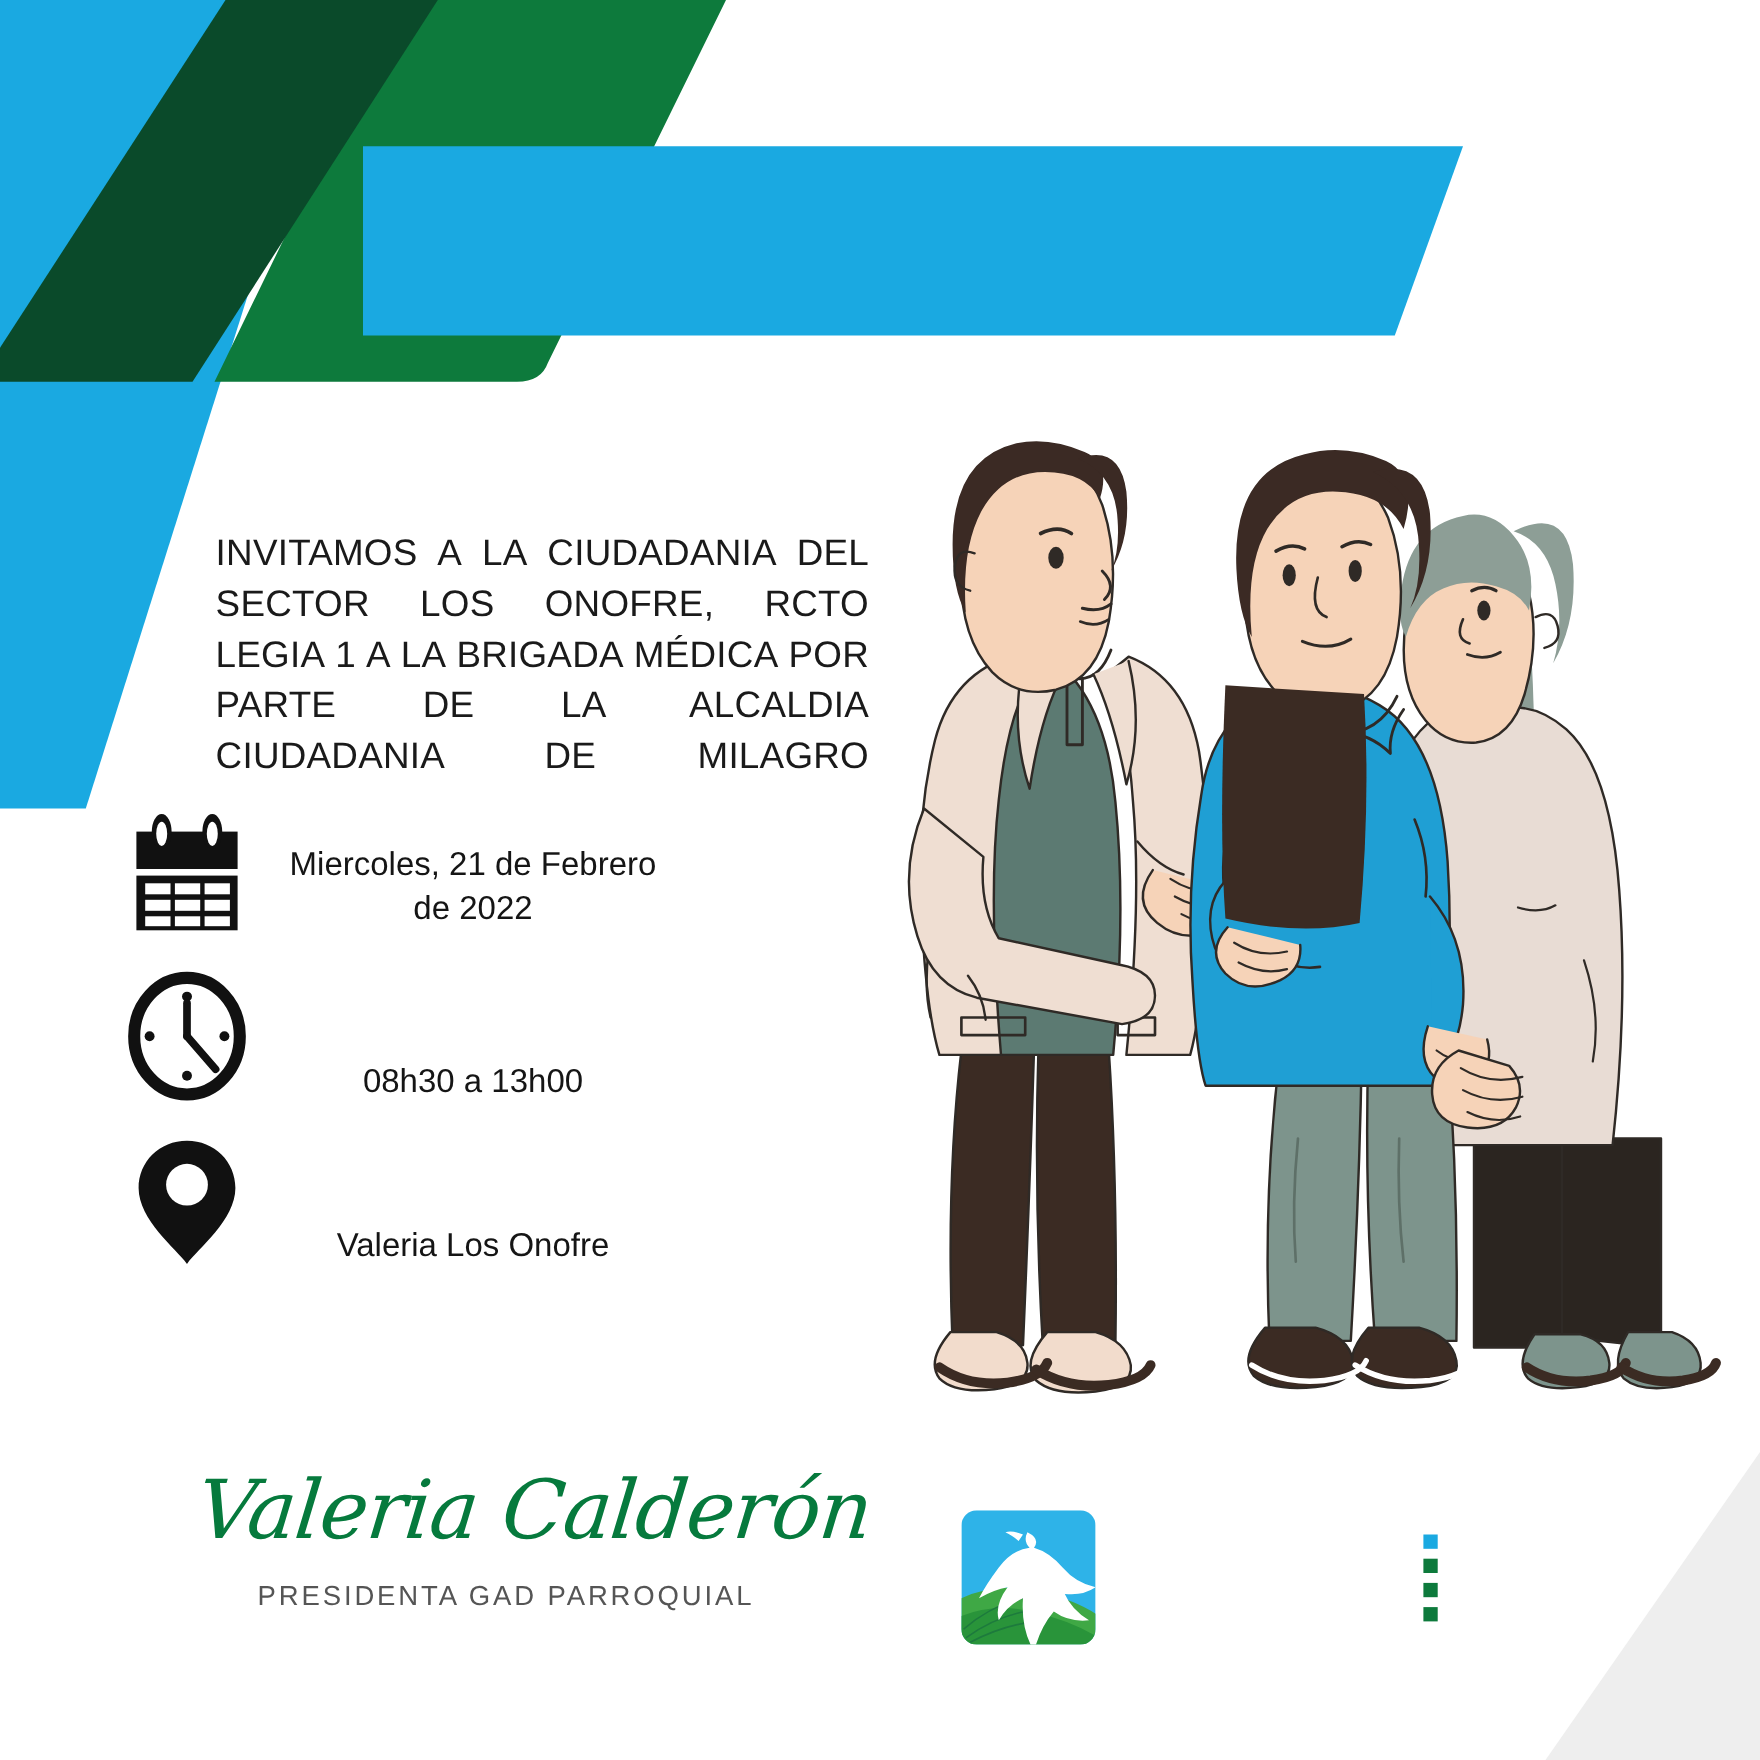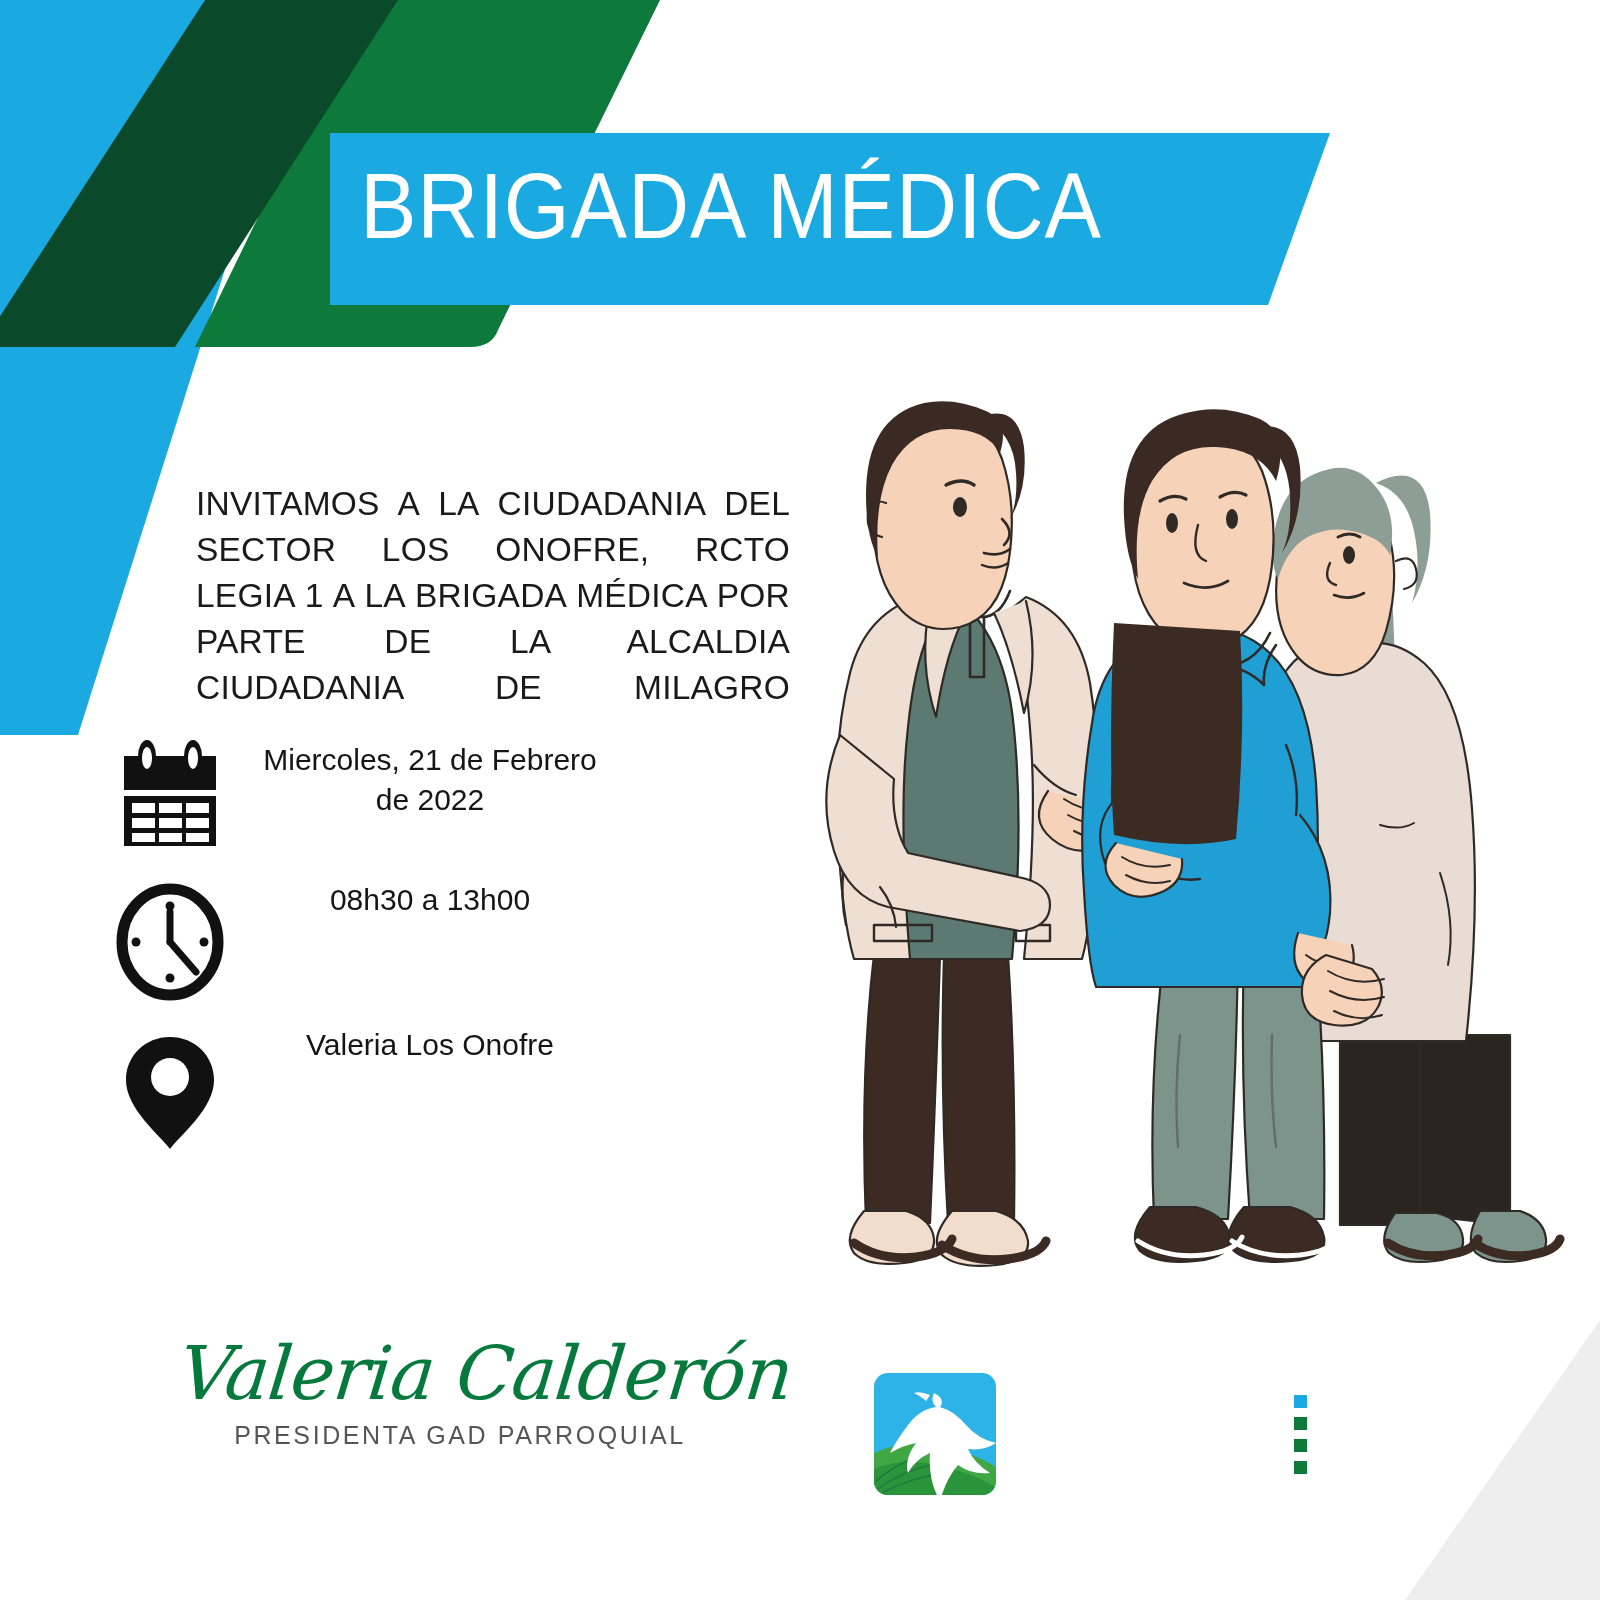--- a/index.html
+++ b/index.html
@@ -69,21 +69,21 @@
     text-align-last: justify;
     font-weight: 400;
     letter-spacing: 0.2px;
     margin-top: 43px;
   }
 
   
   .info-row {
     position: absolute;
     display: flex;
-    align-items: flex-start;
+    align-items: flex-end;
   }
   .info-icon {
     width: 120px;
     flex: 0 0 120px;
     display: flex;
     align-items: center;
     justify-content: center;
   }
   .info-text {
     color: #151515;
@@ -109,21 +109,21 @@
     color: #067a3d;
     font-family: "DejaVu Serif", serif;
     font-style: italic;
     font-size: 74px;
     line-height: 86px;
     letter-spacing: -1px;
     white-space: nowrap;
     transform: skewX(-6deg);
   }
   .sig-role {
-    margin-top: 2px;
+    margin-top: 18px;
     color: #555555;
     font-size: 25px;
     line-height: 34px;
     letter-spacing: 2.6px;
   }
 
   
   .logo {
     position: absolute;
     left: 874px;
@@ -198,23 +198,20 @@
 
     <path d="M 375,0 L 660,0 L 498,330 Q 492,347 470,347 L 195,347 L 355,18 Z" fill="#0d7a3c"></path>
 
     <polygon points="205,0 398,0 175,347 -20,347" fill="#0a4a2a"></polygon>
 
     <polygon points="330,133 1330,133 1268,305 330,305" fill="#1aa9e1"></polygon>
 
     <polygon points="1600,1320 1600,1600 1405,1600" fill="#eeeeee"></polygon>
   </svg>
 
-  <div class="title-banner">
-    <div class="title-text">BRIGADA MÉDICA</div>
-  </div>
 
   <div class="invite-text">INVITAMOS A LA CIUDADANIA DEL SECTOR LOS ONOFRE, RCTO LEGIA 1 A LA BRIGADA MÉDICA POR PARTE DE LA ALCALDIA CIUDADANIA DE MILAGRO</div>
 
   <div class="info-row" id="row-date">
     <div class="info-icon">
       <svg width="116" height="106" viewBox="0 0 116 106" xmlns="http://www.w3.org/2000/svg">
         <rect x="12" y="16" width="92" height="34" fill="#111111"></rect>
         <ellipse cx="35" cy="16" rx="9" ry="16" fill="#111111"></ellipse>
         <ellipse cx="81" cy="16" rx="9" ry="16" fill="#111111"></ellipse>
         <ellipse cx="35" cy="18" rx="5" ry="11" fill="#ffffff"></ellipse>

